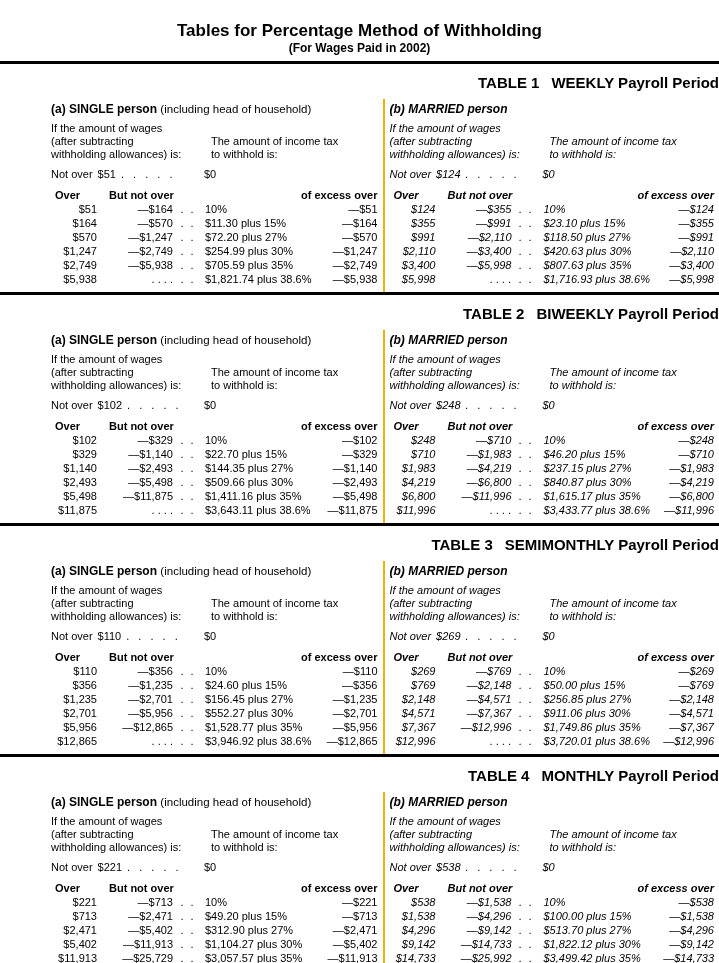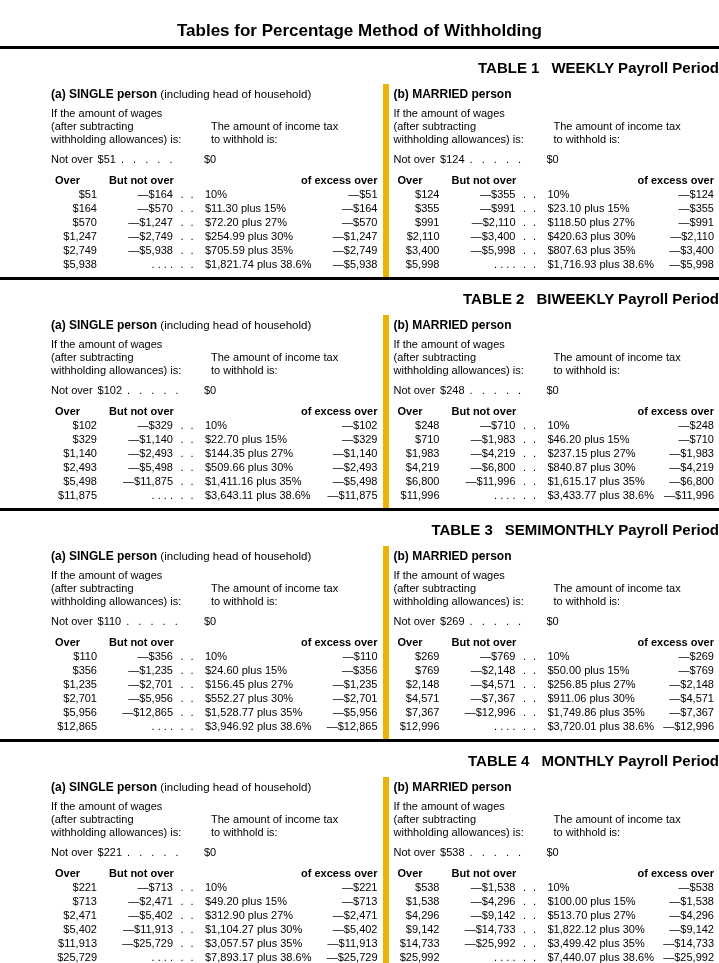--- a/index.html
+++ b/index.html
@@ -6,21 +6,21 @@
   body { background:#fff; font-family:"Liberation Sans", sans-serif; color:#000; }
   .page { width:719px; height:963px; background:#fff; overflow:hidden; }
   .doc-header { text-align:center; padding-top:21px; }
   .doc-title { font-size:17px; font-weight:bold; line-height:20px; }
   .doc-subtitle { font-size:12px; font-weight:bold; line-height:15px; }
   .top-rule { border-top:3px solid #000; margin-top:5px; }
   .table-title { text-align:right; font-size:15px; font-weight:bold; line-height:18px; margin-top:10px; margin-bottom:7px; }
   .table-title .tname { margin-left:12px; }
   .panel { display:flex; border-bottom:3px solid #000;padding-left:46px; }
   .half { width:50%; padding:2px 5px 6px 5px; }
-  .half.right { border-left:6px solid #eab308; }
+  .half.right { border-left:2px solid #eab308;font-style:italic; }
   .section-line { font-size:12px; line-height:16px; margin-bottom:5px; white-space:nowrap; }
   .section-label { font-weight:bold; }
   .section-suffix { font-weight:normal; font-size:11.5px; }
   .cond-cols { display:flex; align-items:flex-end; font-size:11px; line-height:13px; margin-bottom:7px;gap:7px; }
   .wages-col { width:153px; }
   .tax-col { flex:1; }
   .not-over-line { display:flex; font-size:11px; line-height:13px; margin-bottom:7px; }
   .no-left { width:153px; display:flex; gap:5px; }
   .dots { letter-spacing:3px; }
   .thead { display:flex; font-size:11px; font-weight:bold; line-height:14px; }
@@ -35,20 +35,21 @@
   .c-tax { flex:1; text-align:left; padding-left:2px; }
   .c-excess { text-align:right; }
 </style>
 </head>
 <body>
 
 <div class="page">
 
   <div class="doc-header">
     <div class="doc-title">Tables for Percentage Method of Withholding</div>
+    <div class="doc-subtitle">(For Wages Paid in 2002)</div>
   </div>
   <div class="top-rule"></div>
 
   <div id="tables-root">
   <section class="table-block">
     <h2 class="table-title">
       <span>TABLE 1</span><span class="tname">WEEKLY Payroll Period</span>
     </h2>
     <div class="panel">
 

